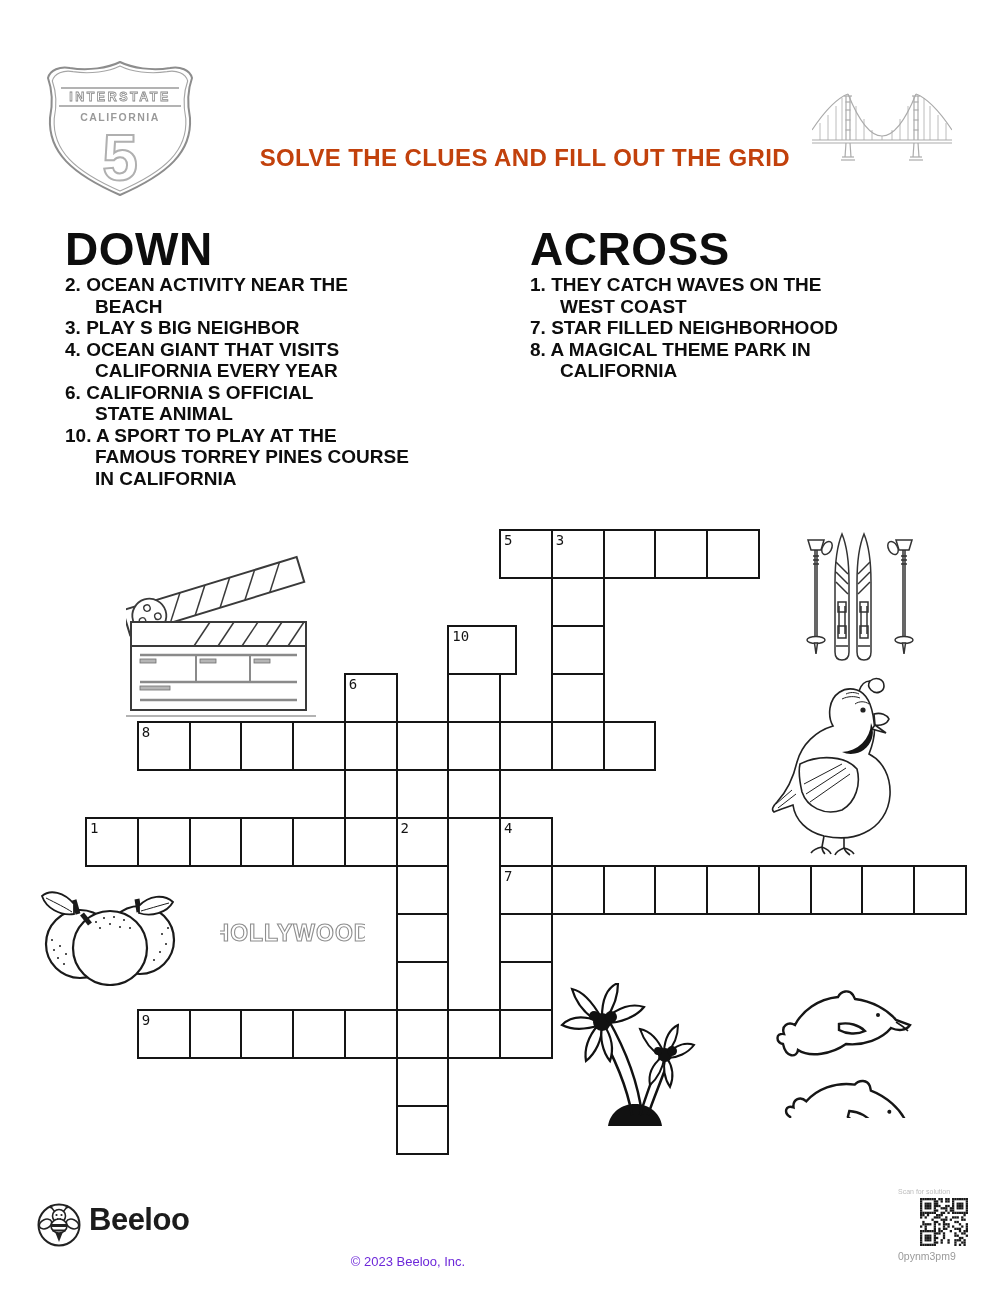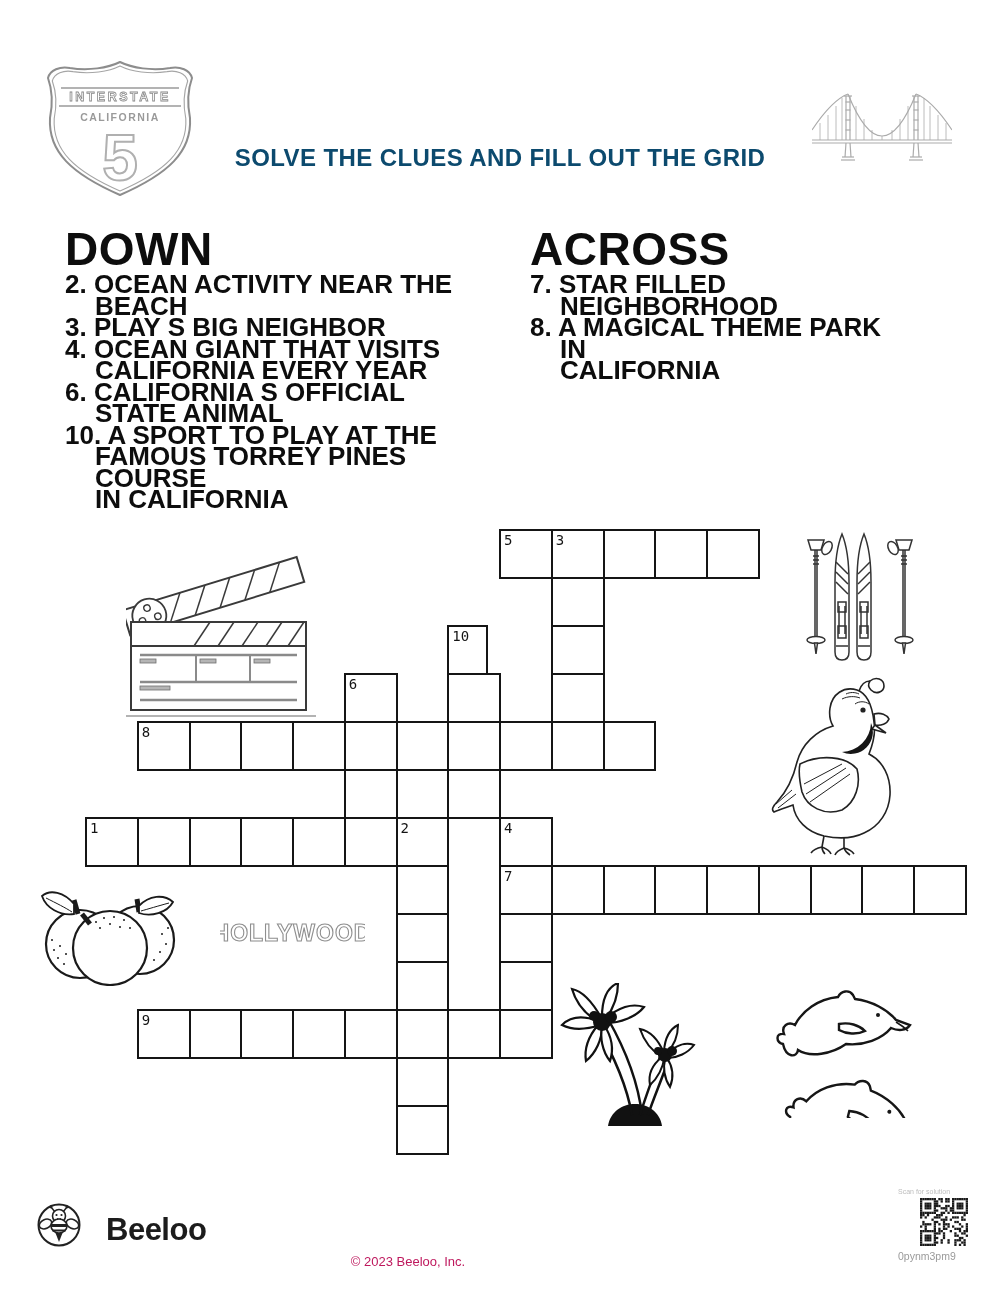--- a/index.html
+++ b/index.html
@@ -1,36 +1,36 @@
 <!DOCTYPE html>
 <html><head>
 <meta charset="utf-8">
 <style>
   html,body{margin:0;padding:0;background:#fff;}
   .page{position:relative;width:1000px;height:1294px;background:#fff;overflow:hidden;
         font-family:"Liberation Sans",sans-serif;color:#111;padding-left:16px;}
   .abs{position:absolute;}
   .title{left:210px;top:68px;width:580px;text-align:center;font-size:31px;font-weight:900;
          letter-spacing:.5px;color:#0d0d0d;}
-  .subtitle{left:210px;top:144px;width:580px;text-align:center;font-size:24px;font-weight:900;
-            letter-spacing:.4px;color:#0c4a6e;}
+  .subtitle{left:210px;top:144px;width:580px;text-align:right;font-size:24px;font-weight:900;
+            letter-spacing:.4px;color:#c2410c;}
   .clue-col{top:228px;}
   .clue-col h2{margin:0;font-size:46px;line-height:42px;font-weight:900;letter-spacing:.5px;color:#0d0d0d;}
-  .clue-col ul{list-style:none;margin:4px 0 0 0;padding:0;font-size:26px;line-height:21.5px;
+  .clue-col ul{list-style:none;margin:4px 0 0 0;padding:0;font-size:19px;line-height:21.5px;
                font-weight:bold;color:#0d0d0d;}
   .clue-col li{padding-left:30px;text-indent:-30px;margin:0;}
   .clue-text{white-space:pre-line;}
   #down-col{left:65px;width:400px;}
   #across-col{left:530px;width:360px;}
   .cell{position:absolute;box-sizing:border-box;border:2px solid #151515;background:#fff;}
   .cellnum{position:absolute;top:1px;left:3px;font-family:"DejaVu Sans Mono",monospace;
            font-size:14px;color:#141414;}
-  .footer-brand{left:36px;top:1202px;display:flex;align-items:flex-end;gap:24px;}
+  .footer-brand{left:36px;top:1202px;display:flex;align-items:flex-start;gap:7px;}
   .brand-text{font-size:31px;font-weight:bold;letter-spacing:-.5px;color:#1c1c1c;}
-  .copyright{left:0;top:1254px;width:816px;text-align:center;font-size:13px;color:#be185d;}
+  .copyright{left:0;top:1254px;width:816px;text-align:center;font-size:13px;color:#6d28d9;}
   .qr-block{left:898px;top:1188px;width:92px;}
   .qr-caption{font-size:7px;color:#bdbdbd;margin-bottom:3px;}
   .qr-box{width:48px;height:48px;margin:0 auto;}
   .qr-id{font-size:10.5px;color:#9a9a9a;margin-top:4px;}
   svg text{font-family:"Liberation Sans",sans-serif;}
 </style>
 </head>
 <body>
 
 <div class="page">
@@ -110,38 +110,40 @@
 STATE ANIMAL</span></li>
       <li><span class="clue-num">10.</span> <span class="clue-text">A SPORT TO PLAY AT THE
 FAMOUS TORREY PINES COURSE
 IN CALIFORNIA</span></li>
     </ul>
   </div>
 
   <div class="abs clue-col" id="across-col">
     <h2>ACROSS</h2>
     <ul>
+      <li><span class="clue-num">1.</span> <span class="clue-text">THEY CATCH WAVES ON THE
+WEST COAST</span></li>
       <li><span class="clue-num">7.</span> <span class="clue-text">STAR FILLED NEIGHBORHOOD</span></li>
       <li><span class="clue-num">8.</span> <span class="clue-text">A MAGICAL THEME PARK IN
 CALIFORNIA</span></li>
     </ul>
   </div>
 
   <div>
       <div class="cell" style="left: 499px; top: 529px; width: 53.75px; height: 50px;">
         <span class="cellnum">5</span>
       </div>
       <div class="cell" style="left: 550.75px; top: 529px; width: 53.75px; height: 50px;">
         <span class="cellnum">3</span>
       </div>
       <div class="cell" style="left: 602.5px; top: 529px; width: 53.75px; height: 50px;"></div>
       <div class="cell" style="left: 654.25px; top: 529px; width: 53.75px; height: 50px;"></div>
       <div class="cell" style="left: 706px; top: 529px; width: 53.75px; height: 50px;"></div>
       <div class="cell" style="left: 550.75px; top: 577px; width: 53.75px; height: 50px;"></div>
-      <div class="cell" style="left: 447.25px; top: 625px; width: 41px; height: 50px;">
+      <div class="cell" style="left: 447.25px; top: 625px; width: 70px; height: 50px;">
         <span class="cellnum">10</span>
       </div>
       <div class="cell" style="left: 550.75px; top: 625px; width: 53.75px; height: 50px;"></div>
       <div class="cell" style="left: 343.75px; top: 673px; width: 53.75px; height: 50px;">
         <span class="cellnum">6</span>
       </div>
       <div class="cell" style="left: 447.25px; top: 673px; width: 53.75px; height: 50px;"></div>
       <div class="cell" style="left: 550.75px; top: 673px; width: 53.75px; height: 50px;"></div>
       <div class="cell" style="left: 136.75px; top: 721px; width: 53.75px; height: 50px;">
         <span class="cellnum">8</span>

